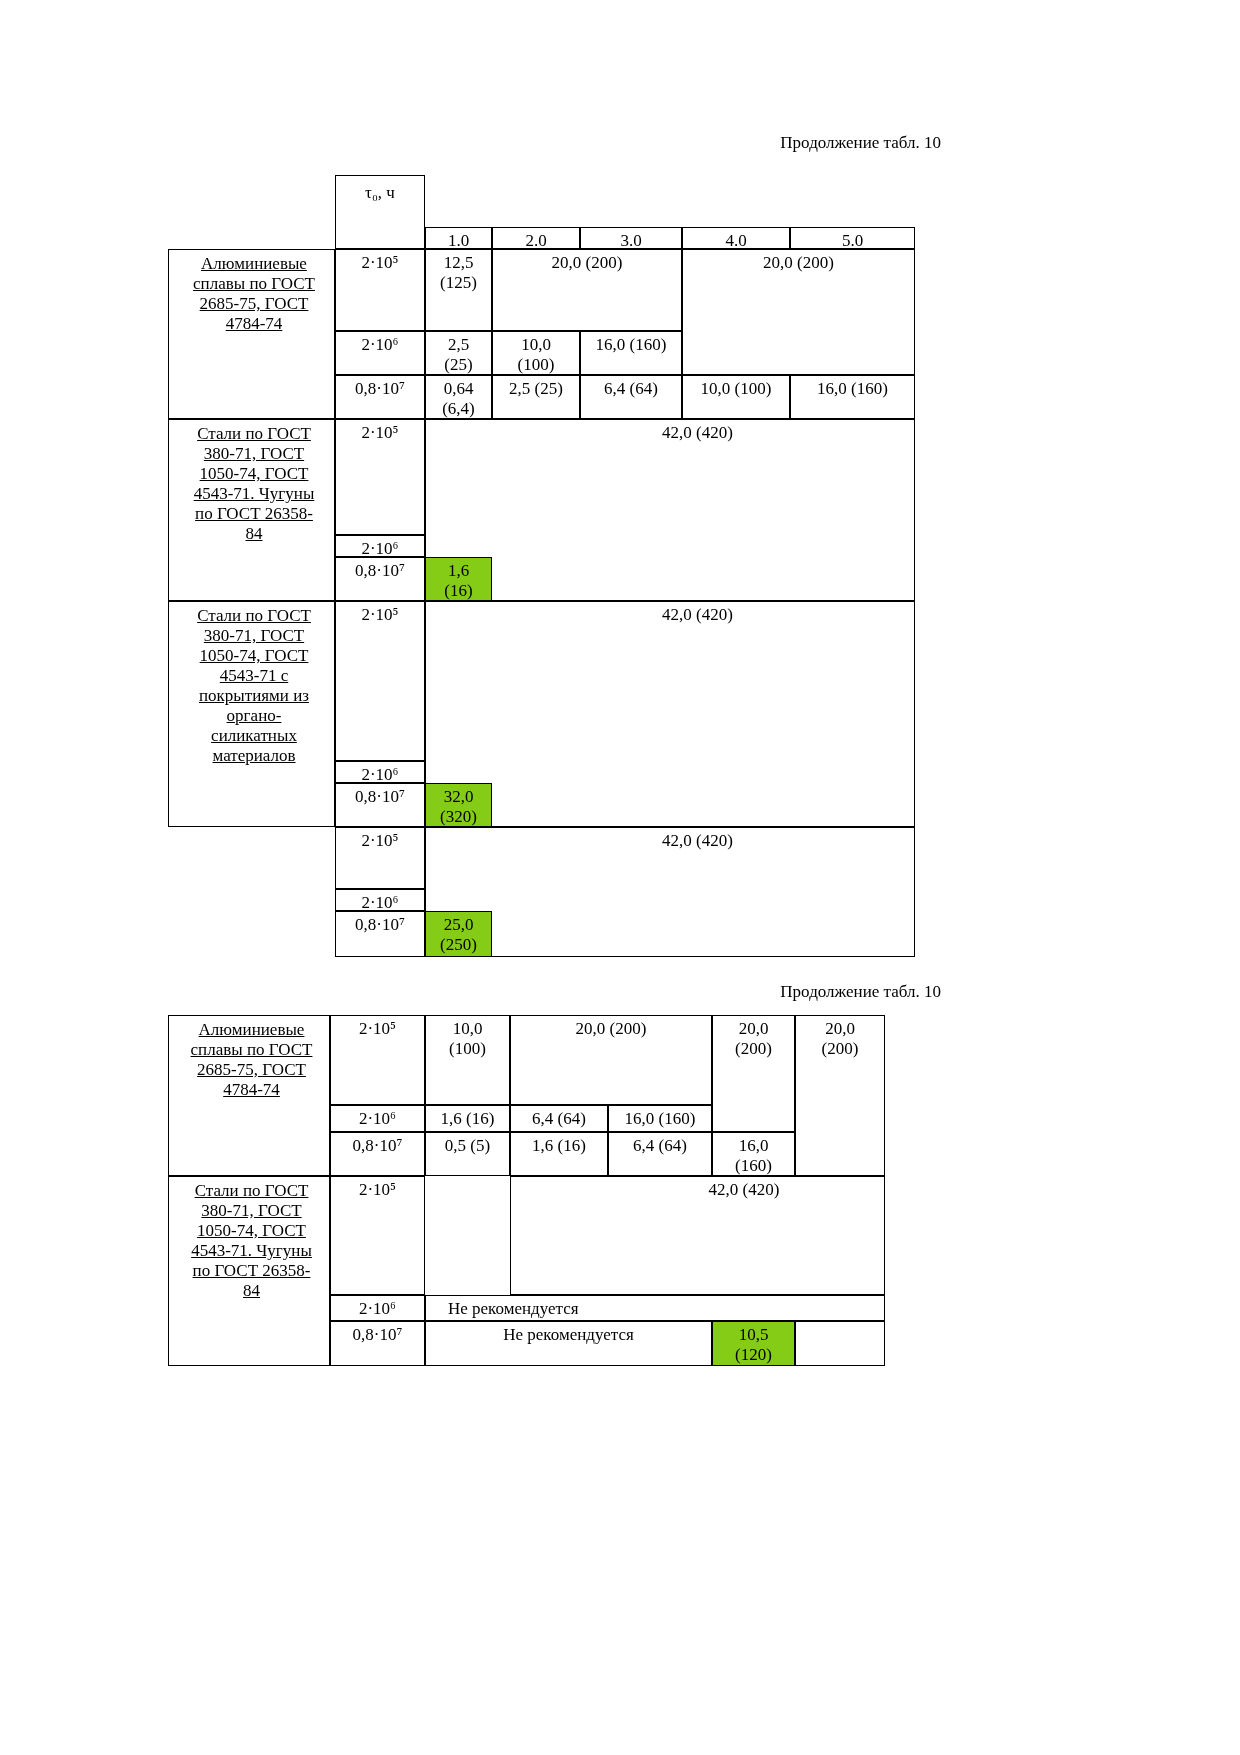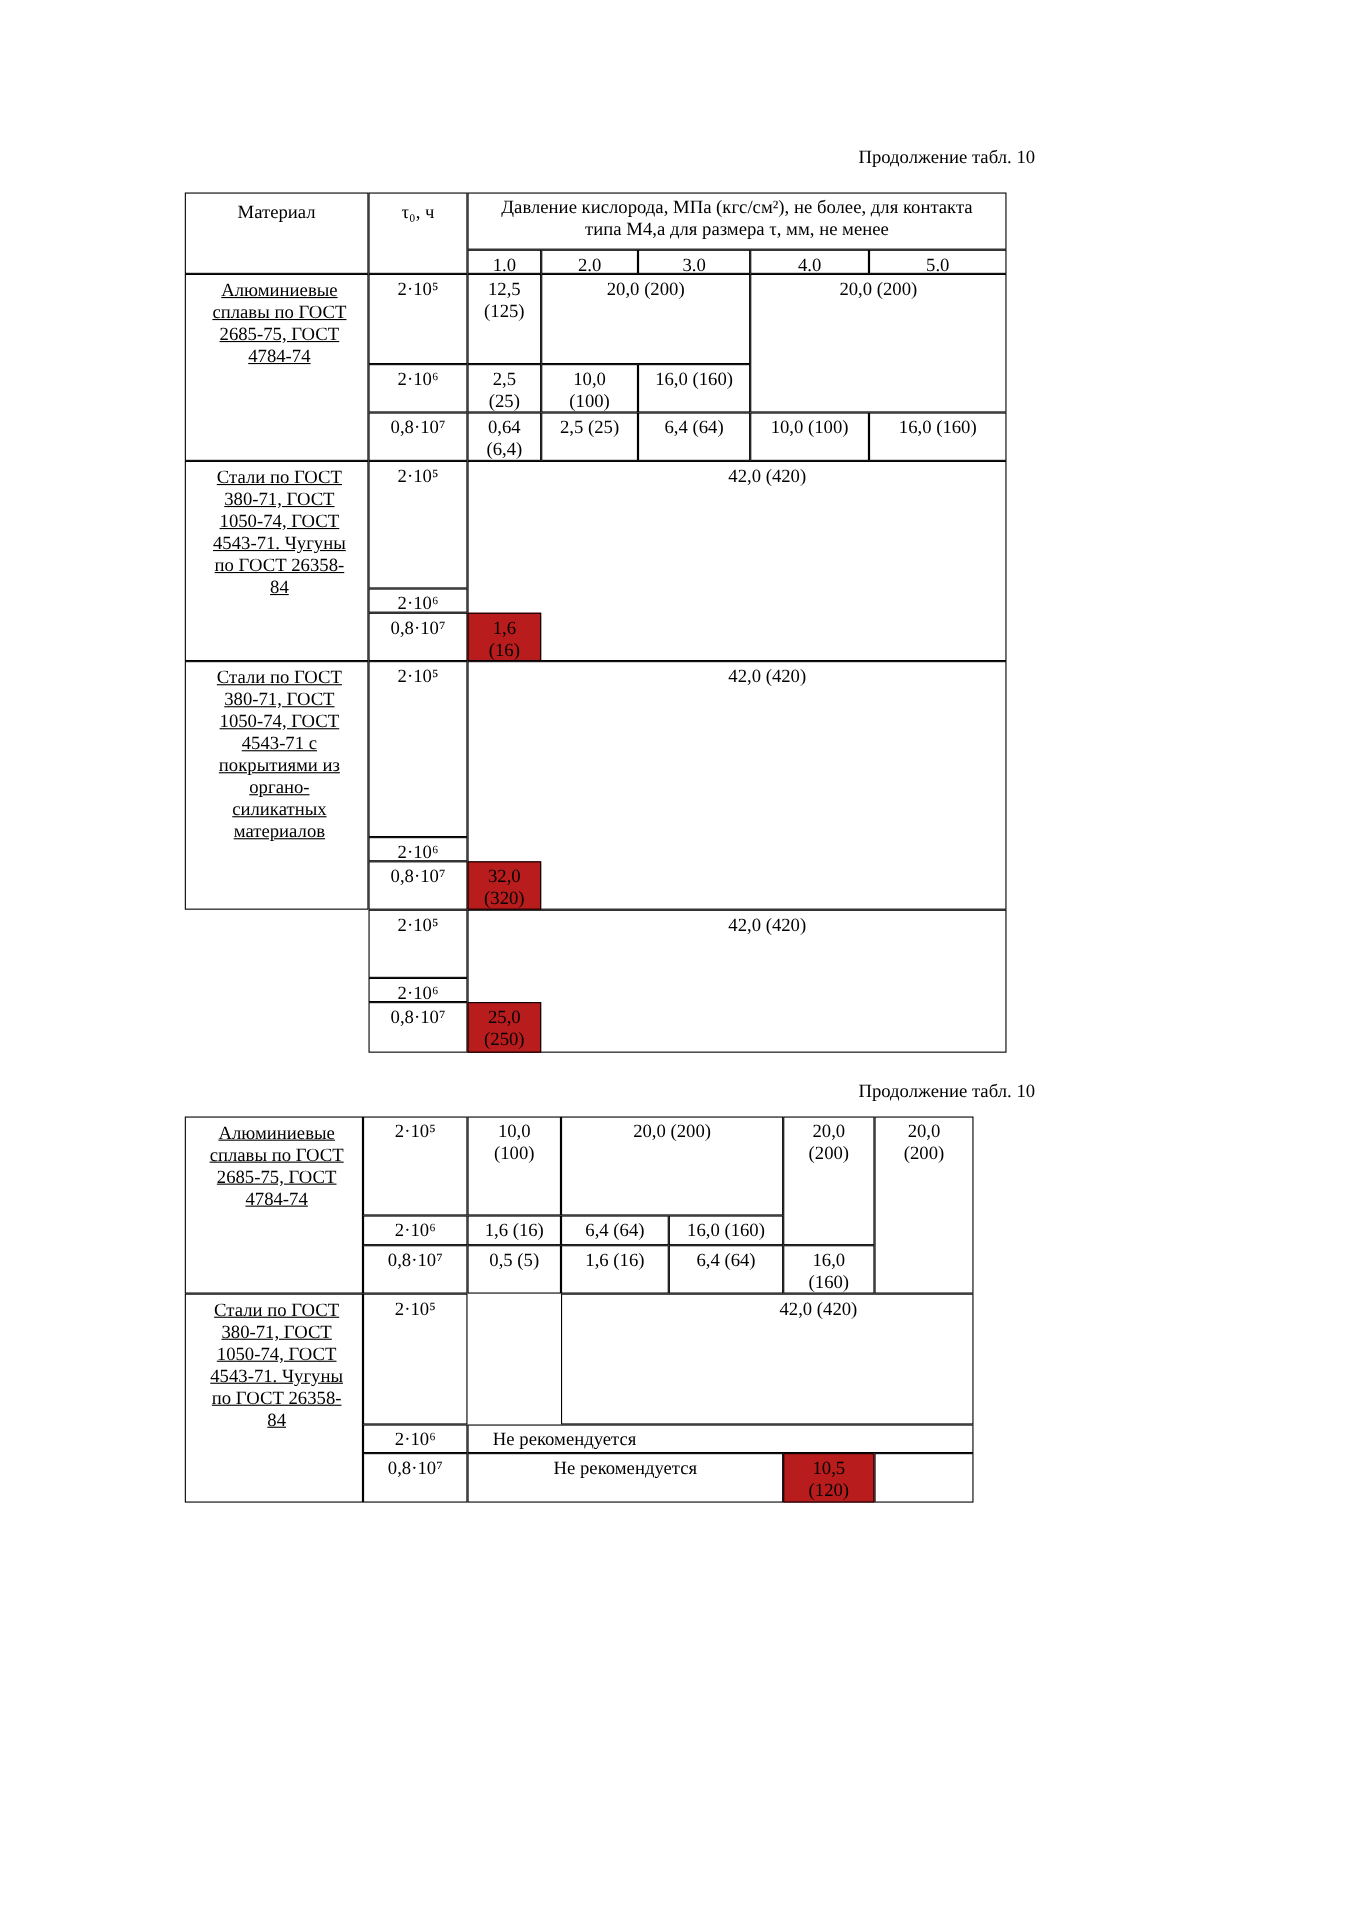--- a/index.html
+++ b/index.html
@@ -35,36 +35,33 @@
     border:1px solid #000;
     text-align:center;
     padding:3px 3px 1px 3px;
     white-space:pre-line;
   }
   .mat { text-align:center; padding:4px 4px 2px 9px;text-decoration:underline; }
   .hdr { padding-top:7px; }
   .big { position:relative; }
   .shift1 { padding-left:58px; }
   .shift2 { padding-left:96px; }
-  .box { position:relative; z-index:2; background:#b91c1c; }
+  .box { position:relative; z-index:2; background:#84cc16; }
   .noteL { text-align:left; padding-left:22px; }
 </style>
 </head>
 <body>
 
 <div class="page">
 
   <div class="caption cap1">Продолжение табл. 10</div>
 
   <div class="tbl t1">
 
-    <div class="c hdr" style="grid-area:1/1/3/2">Материал</div>
     <div class="c hdr" style="grid-area:1/2/3/3">τ₀, ч</div>
-    <div class="c" style="grid-area:1/3/2/8">Давление кислорода, МПа (кгс/см²), не более, для контакта
-типа М4,а для размера τ, мм, не менее</div>
     <div class="c" style="grid-area:2/3/3/4">1.0</div>
     <div class="c" style="grid-area:2/4/3/5">2.0</div>
     <div class="c" style="grid-area:2/5/3/6">3.0</div>
     <div class="c" style="grid-area:2/6/3/7">4.0</div>
     <div class="c" style="grid-area:2/7/3/8">5.0</div>
 
     <div class="c mat" style="grid-area:3/1/6/2">Алюминиевые
 сплавы по ГОСТ
 2685-75, ГОСТ
 4784-74</div>

